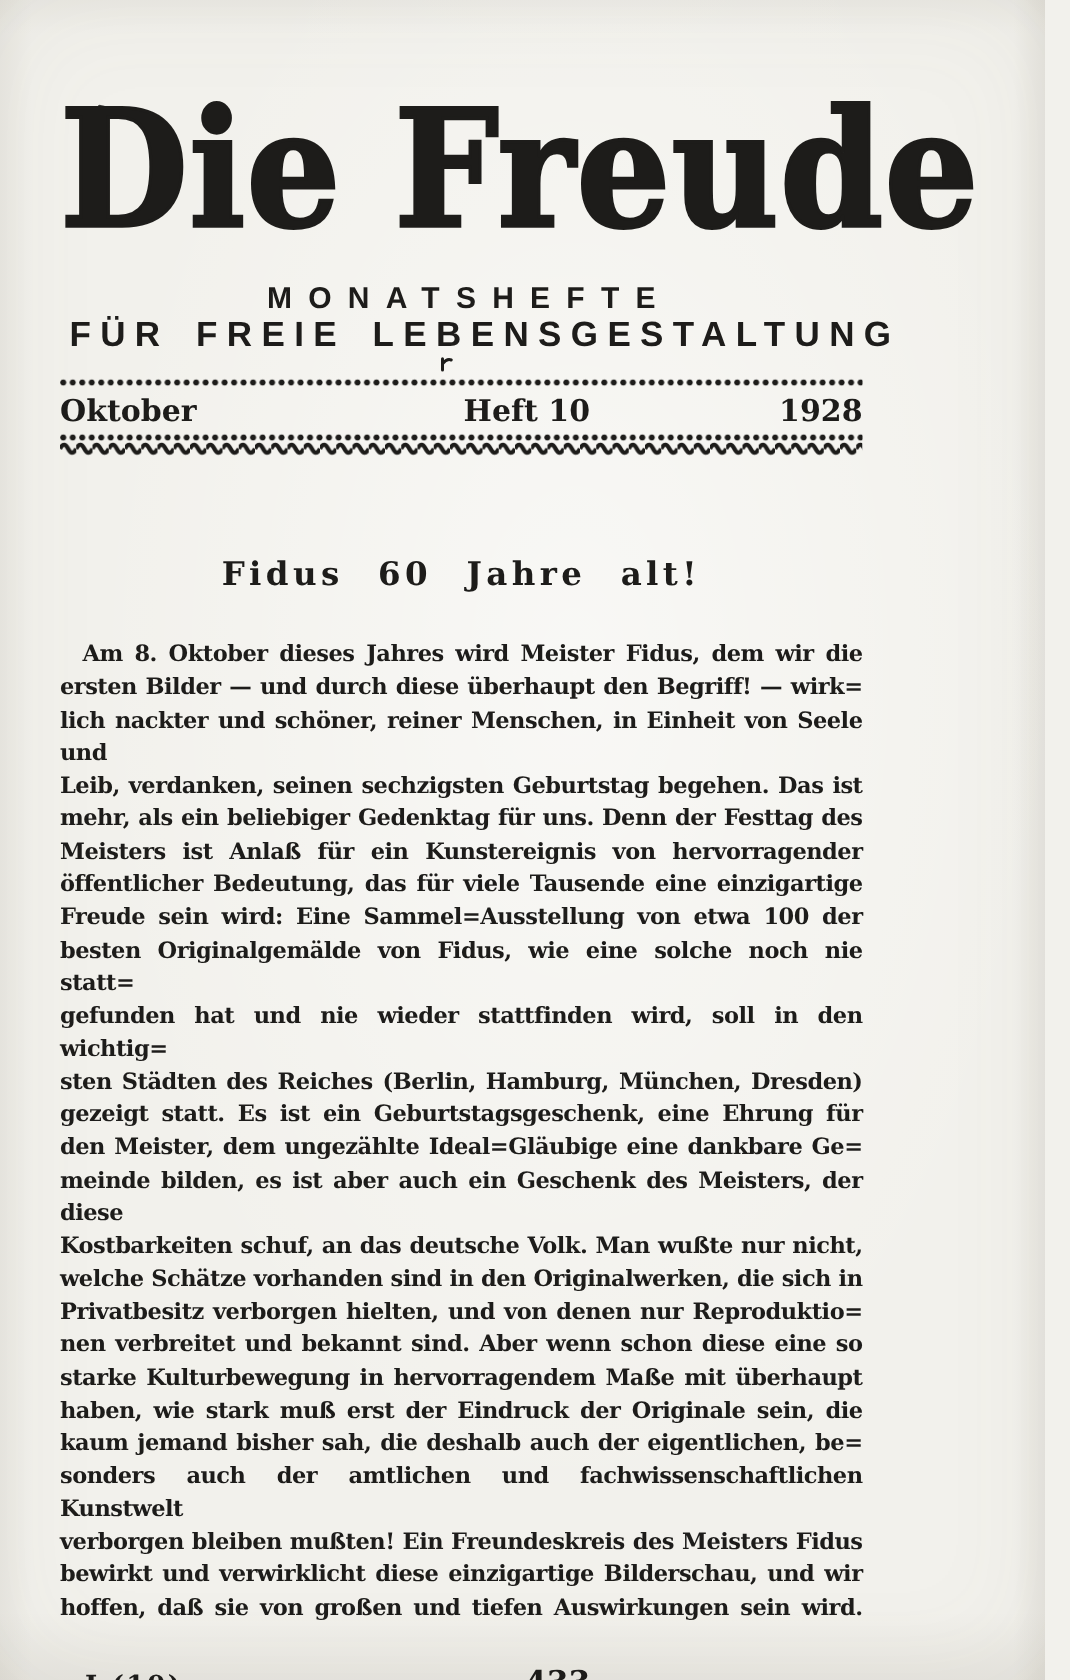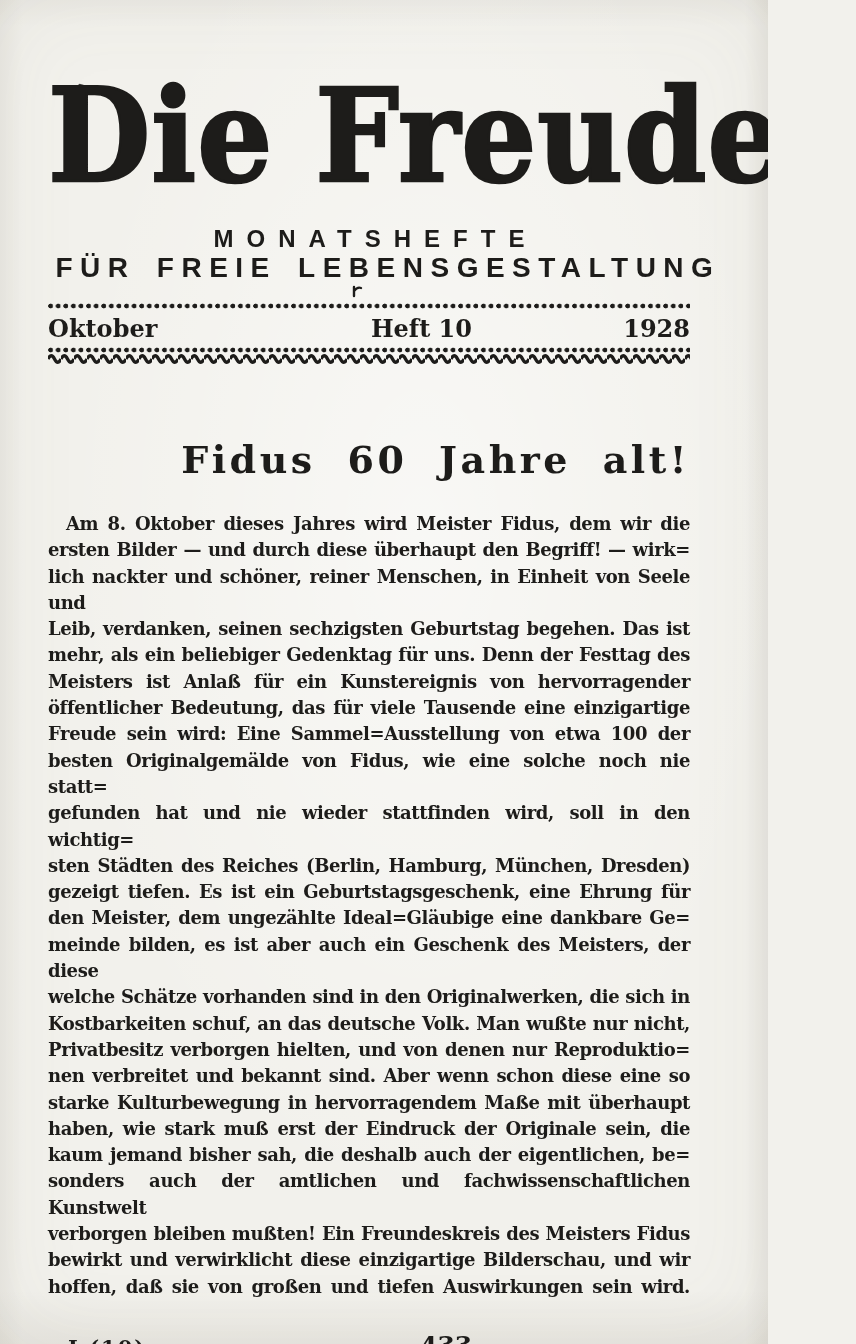--- a/index.html
+++ b/index.html
@@ -7,21 +7,21 @@
     --ink:#1d1c1a;
   }
   *{margin:0;padding:0;box-sizing:border-box;}
   html,body{width:856px;}
   body{
     font-family:"DejaVu Serif", serif;
     background:var(--paper);
   }
   .page{
     position:relative;
-    width:768px;height:1344px;
+    width:836px;height:1344px;
     background:
       radial-gradient(ellipse at 55% 40%, rgba(255,255,255,.5), rgba(255,255,255,0) 60%),
       linear-gradient(90deg, rgba(160,152,138,.10), rgba(160,152,138,0) 3%, rgba(160,152,138,0) 97%, rgba(160,152,138,.14)),
       linear-gradient(180deg, rgba(160,152,138,.08), rgba(160,152,138,0) 2%, rgba(160,152,138,0) 96%, rgba(160,152,138,.12)),
       var(--paper);
     color:var(--ink);
     overflow:hidden;
     box-shadow: inset 0 0 90px rgba(120,112,96,.07);
     text-decoration: underline;
   }
@@ -101,26 +101,26 @@
     gap:12px;
   }
   .issue-row .mid{text-align:right;}
   .issue-row .right{text-align:right;}
   .rule-dotted.tight{margin-top:1px;}
   .wave{display:block;margin-top:-1px;}
 
   
   .article-title{
     margin-top:70px;
-    font-size:38px;
+    font-size:26px;
     font-weight:bold;
     line-height:48px;
     letter-spacing:3.5px;
     word-spacing:15px;
-    text-align:right;
+    text-align:center;
     white-space:nowrap;
   }
   .body-text{
     margin-top:27px;
     font-weight:bold;
   }
   .body-line{
     font-size:18px;
     line-height:26.3px;
     letter-spacing:-0.4px;
@@ -190,25 +190,25 @@
         <div class="body-line">ersten Bilder — und durch diese überhaupt den Begriff! — wirk=</div>
         <div class="body-line">lich nackter und schöner, reiner Menschen, in Einheit von Seele und</div>
         <div class="body-line">Leib, verdanken, seinen sechzigsten Geburtstag begehen. Das ist</div>
         <div class="body-line">mehr, als ein beliebiger Gedenktag für uns. Denn der Festtag des</div>
         <div class="body-line">Meisters ist Anlaß für ein Kunstereignis von hervorragender</div>
         <div class="body-line">öffentlicher Bedeutung, das für viele Tausende eine einzigartige</div>
         <div class="body-line">Freude sein wird: Eine Sammel=Ausstellung von etwa 100 der</div>
         <div class="body-line">besten Originalgemälde von Fidus, wie eine solche noch nie statt=</div>
         <div class="body-line">gefunden hat und nie wieder stattfinden wird, soll in den wichtig=</div>
         <div class="body-line">sten Städten des Reiches (Berlin, Hamburg, München, Dresden)</div>
-        <div class="body-line">gezeigt tiefen. Es ist ein Geburtstagsgeschenk, eine Ehrung für</div>
+        <div class="body-line">gezeigt statt. Es ist ein Geburtstagsgeschenk, eine Ehrung für</div>
         <div class="body-line">den Meister, dem ungezählte Ideal=Gläubige eine dankbare Ge=</div>
         <div class="body-line">meinde bilden, es ist aber auch ein Geschenk des Meisters, der diese</div>
+        <div class="body-line">Kostbarkeiten schuf, an das deutsche Volk. Man wußte nur nicht,</div>
         <div class="body-line">welche Schätze vorhanden sind in den Originalwerken, die sich in</div>
-        <div class="body-line">Kostbarkeiten schuf, an das deutsche Volk. Man wußte nur nicht,</div>
         <div class="body-line">Privatbesitz verborgen hielten, und von denen nur Reproduktio=</div>
         <div class="body-line">nen verbreitet und bekannt sind. Aber wenn schon diese eine so</div>
         <div class="body-line">starke Kulturbewegung in hervorragendem Maße mit überhaupt</div>
         <div class="body-line">haben, wie stark muß erst der Eindruck der Originale sein, die</div>
         <div class="body-line">kaum jemand bisher sah, die deshalb auch der eigentlichen, be=</div>
         <div class="body-line">sonders auch der amtlichen und fachwissenschaftlichen Kunstwelt</div>
         <div class="body-line">verborgen bleiben mußten! Ein Freundeskreis des Meisters Fidus</div>
         <div class="body-line">bewirkt und verwirklicht diese einzigartige Bilderschau, und wir</div>
         <div class="body-line">hoffen, daß sie von großen und tiefen Auswirkungen sein wird.</div>
       </div>

